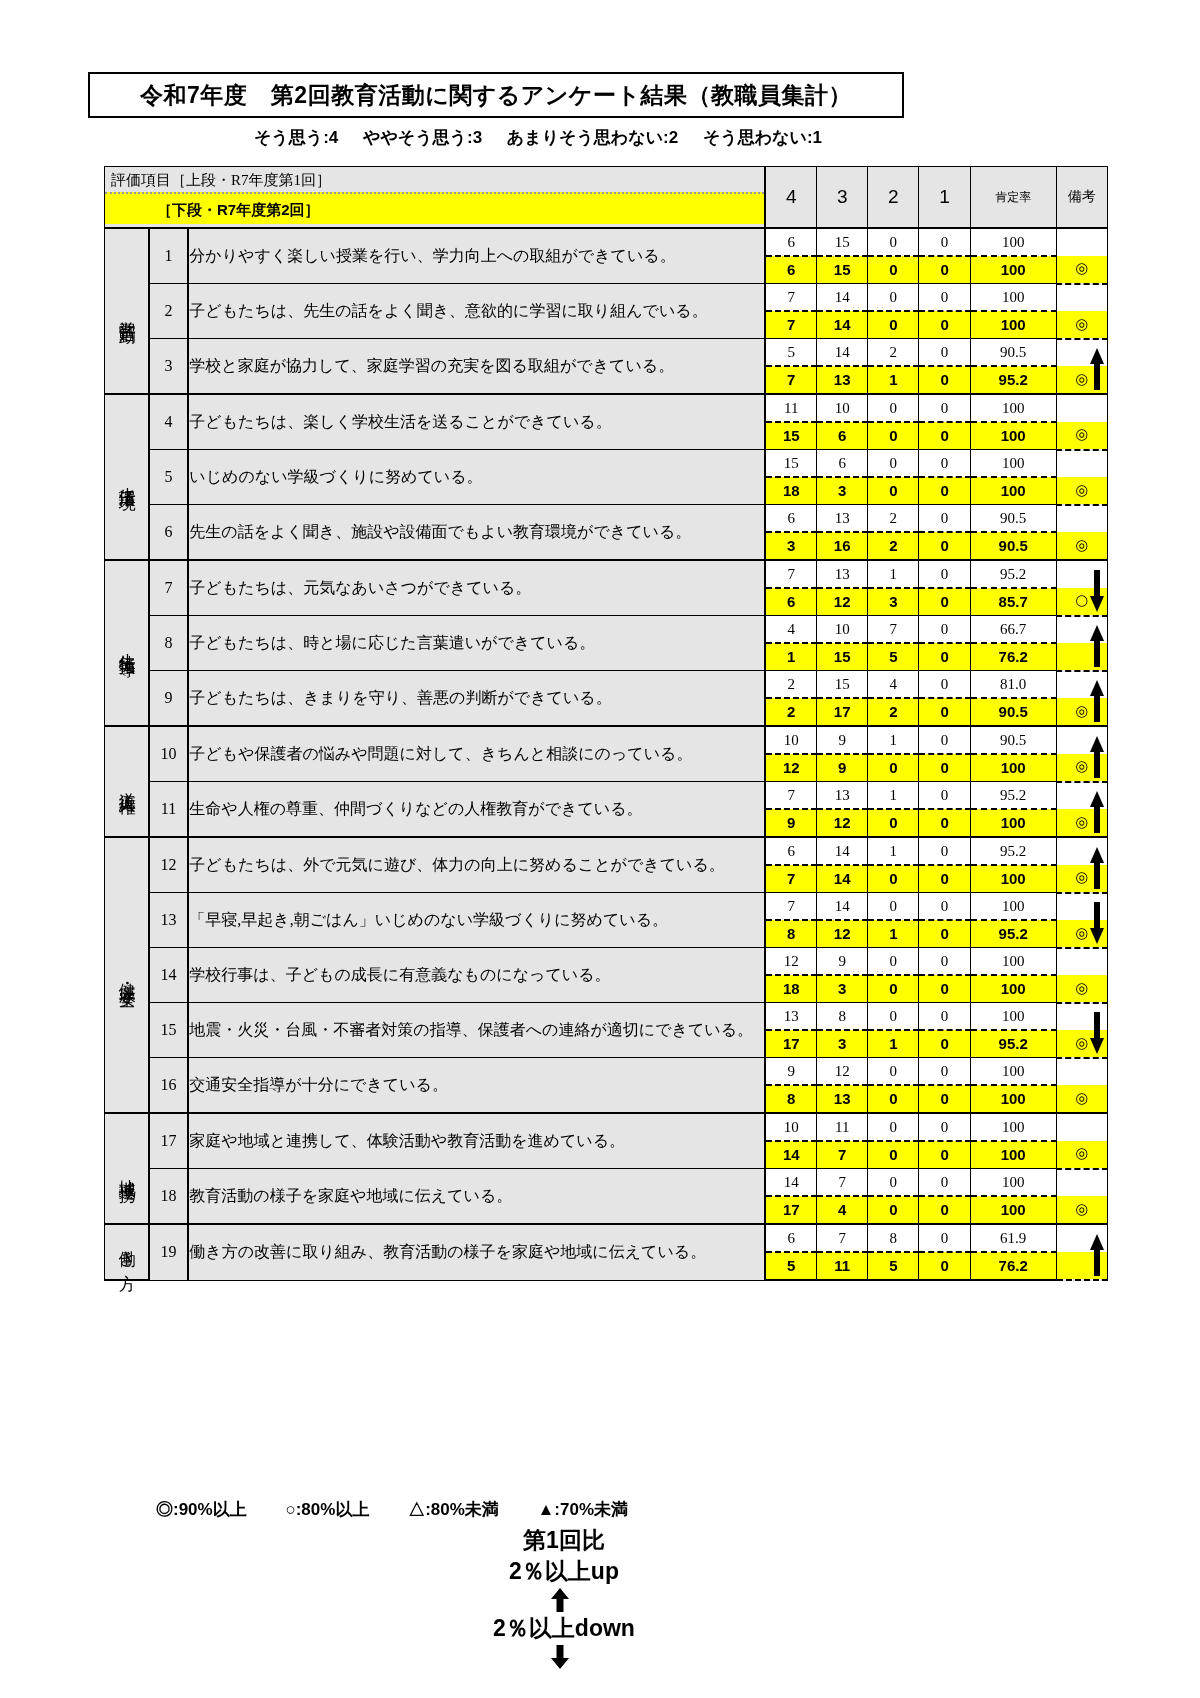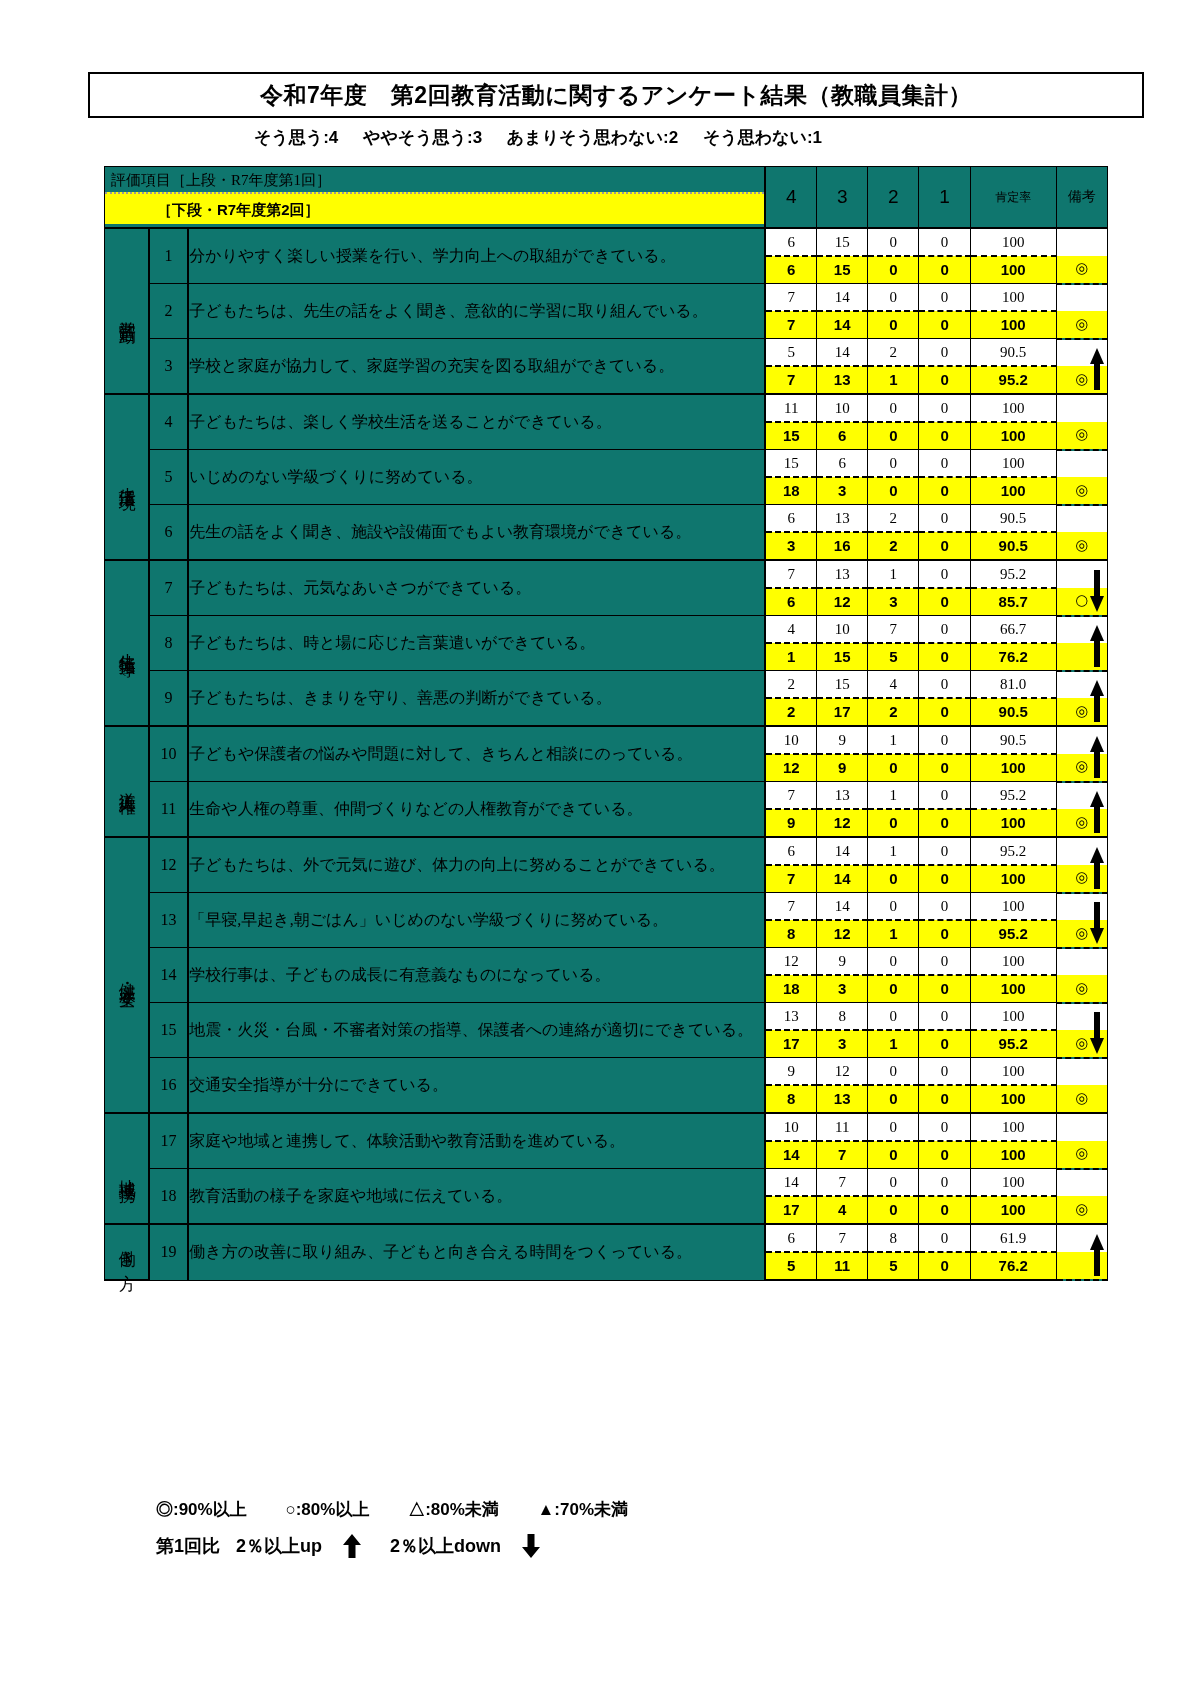--- a/index.html
+++ b/index.html
@@ -21,21 +21,21 @@
     left: 0; top: 0;
     width: 1200px;
     height: 1698px;
   }
 
   
   .title-box {
     position: absolute;
     left: 88px;
     top: 72px;
-    width: 1056px;
+    width: 816px;
     height: 46px;
     border: 2px solid #000;
     display: flex;
     align-items: center;
     justify-content: center;
     box-sizing: border-box;
   }
   .title-text {
     font-family: "Liberation Sans", "DejaVu Sans", sans-serif;
     font-weight: bold;
@@ -61,21 +61,21 @@
   .tbl-wrap {
     position: absolute;
     left: 104px;
     top: 166px;
     width: 884px;
   }
   table.main {
     border-collapse: collapse;
     table-layout: fixed;
     width: 1004px;
-    background: #0f766e;
+    background: #e5e5e5;
   }
   table.main td, table.main th {
     border: 1px solid #000;
     padding: 0;
     margin: 0;
     vertical-align: middle;
     font-weight: normal;
   }
 
   
@@ -220,27 +220,28 @@
   .legend-row1 {
     font-family: Liberation Sans, sans-serif;
     font-size: 17px;
     font-weight: bold;
     padding-left: 52px;
     white-space: nowrap;
   }
   .legend-row1 span { margin-right: 34px; }
   .legend-row2 {
     font-family: "Liberation Sans", "DejaVu Sans", sans-serif;
-    font-size: 18px;
+    font-size: 23px;
     font-weight: bold;
     padding-left: 52px;
-    margin-top: 12px;
+    margin-top: 4px;
     white-space: nowrap;
     display: flex;
     align-items: center;
+    flex-direction: column;
   }
   .legend-row2 .lbl { margin-right: 16px; }
   .legend-arrow { display: inline-block; width: 20px; height: 26px; margin: 0 28px 0 4px; }
   .legend-arrow svg { display: block; }
 </style>
 </head>
 <body>
 
 <div class="page">
 
@@ -706,21 +707,21 @@
           <tr class="grp-end">
             <td class="val curr">17</td>
             <td class="val curr">4</td>
             <td class="val curr">0</td>
             <td class="val curr">0</td>
             <td class="val curr">100</td>
           </tr>
           <tr class="grp-start">
             <td class="cat-cell" rowspan="2"><span class="cat-v">働き方</span></td>
             <td class="no-cell" rowspan="2">19</td>
-            <td class="item-cell" rowspan="2">働き方の改善に取り組み、子どもと向き合える時間をつくっている。</td>
+            <td class="item-cell" rowspan="2">働き方の改善に取り組み、教育活動の様子を家庭や地域に伝えている。</td>
             <td class="val prev">6</td>
             <td class="val prev">7</td>
             <td class="val prev">8</td>
             <td class="val prev">0</td>
             <td class="val prev">61.9</td>
             <td class="note prev" rowspan="2" style="background: linear-gradient(rgb(255, 255, 255) 0px, rgb(255, 255, 255) 50%, rgb(255, 255, 0) 50%, rgb(255, 255, 0) 100%);">
               <div class="note-inner" style="height:26px;margin-top:26px">
                 <span class="mark"></span>
               </div>
               <span class="arrow-span">

